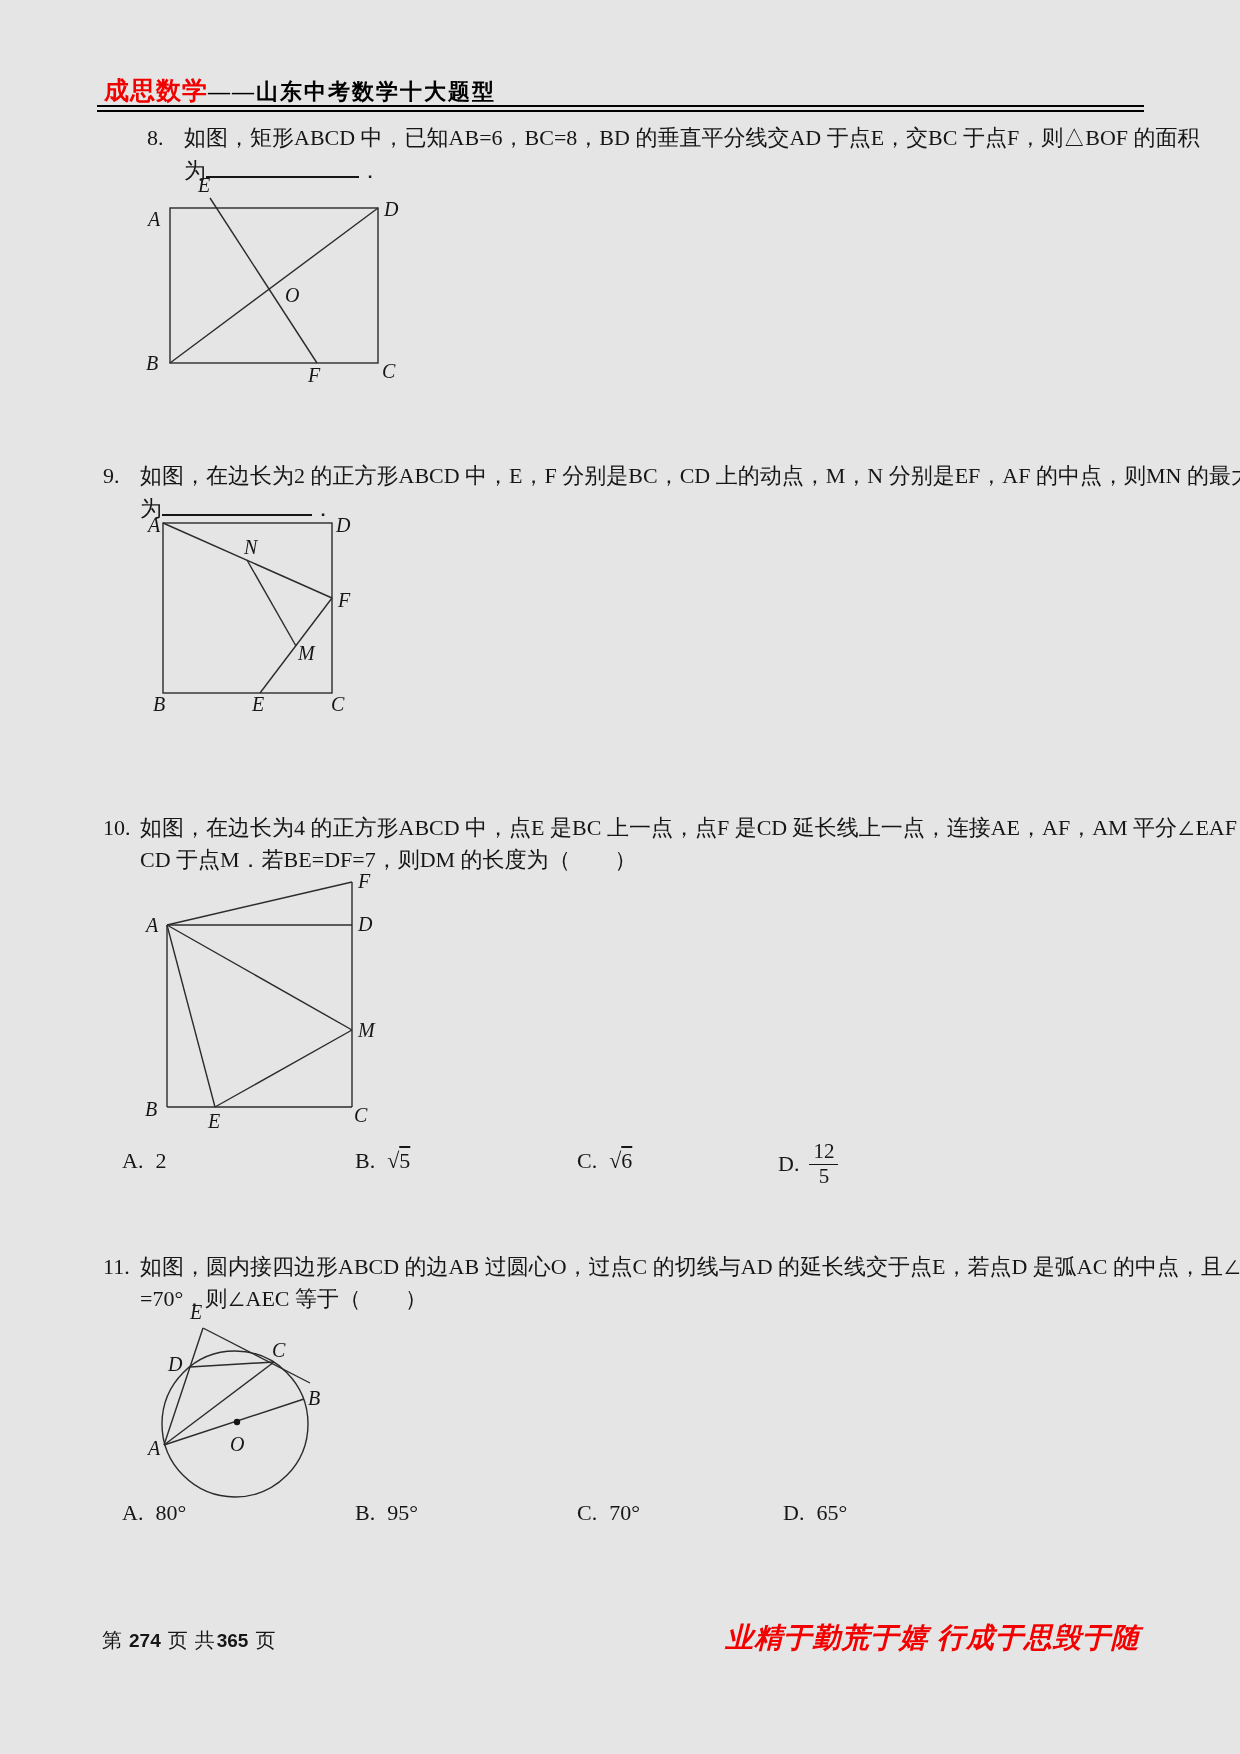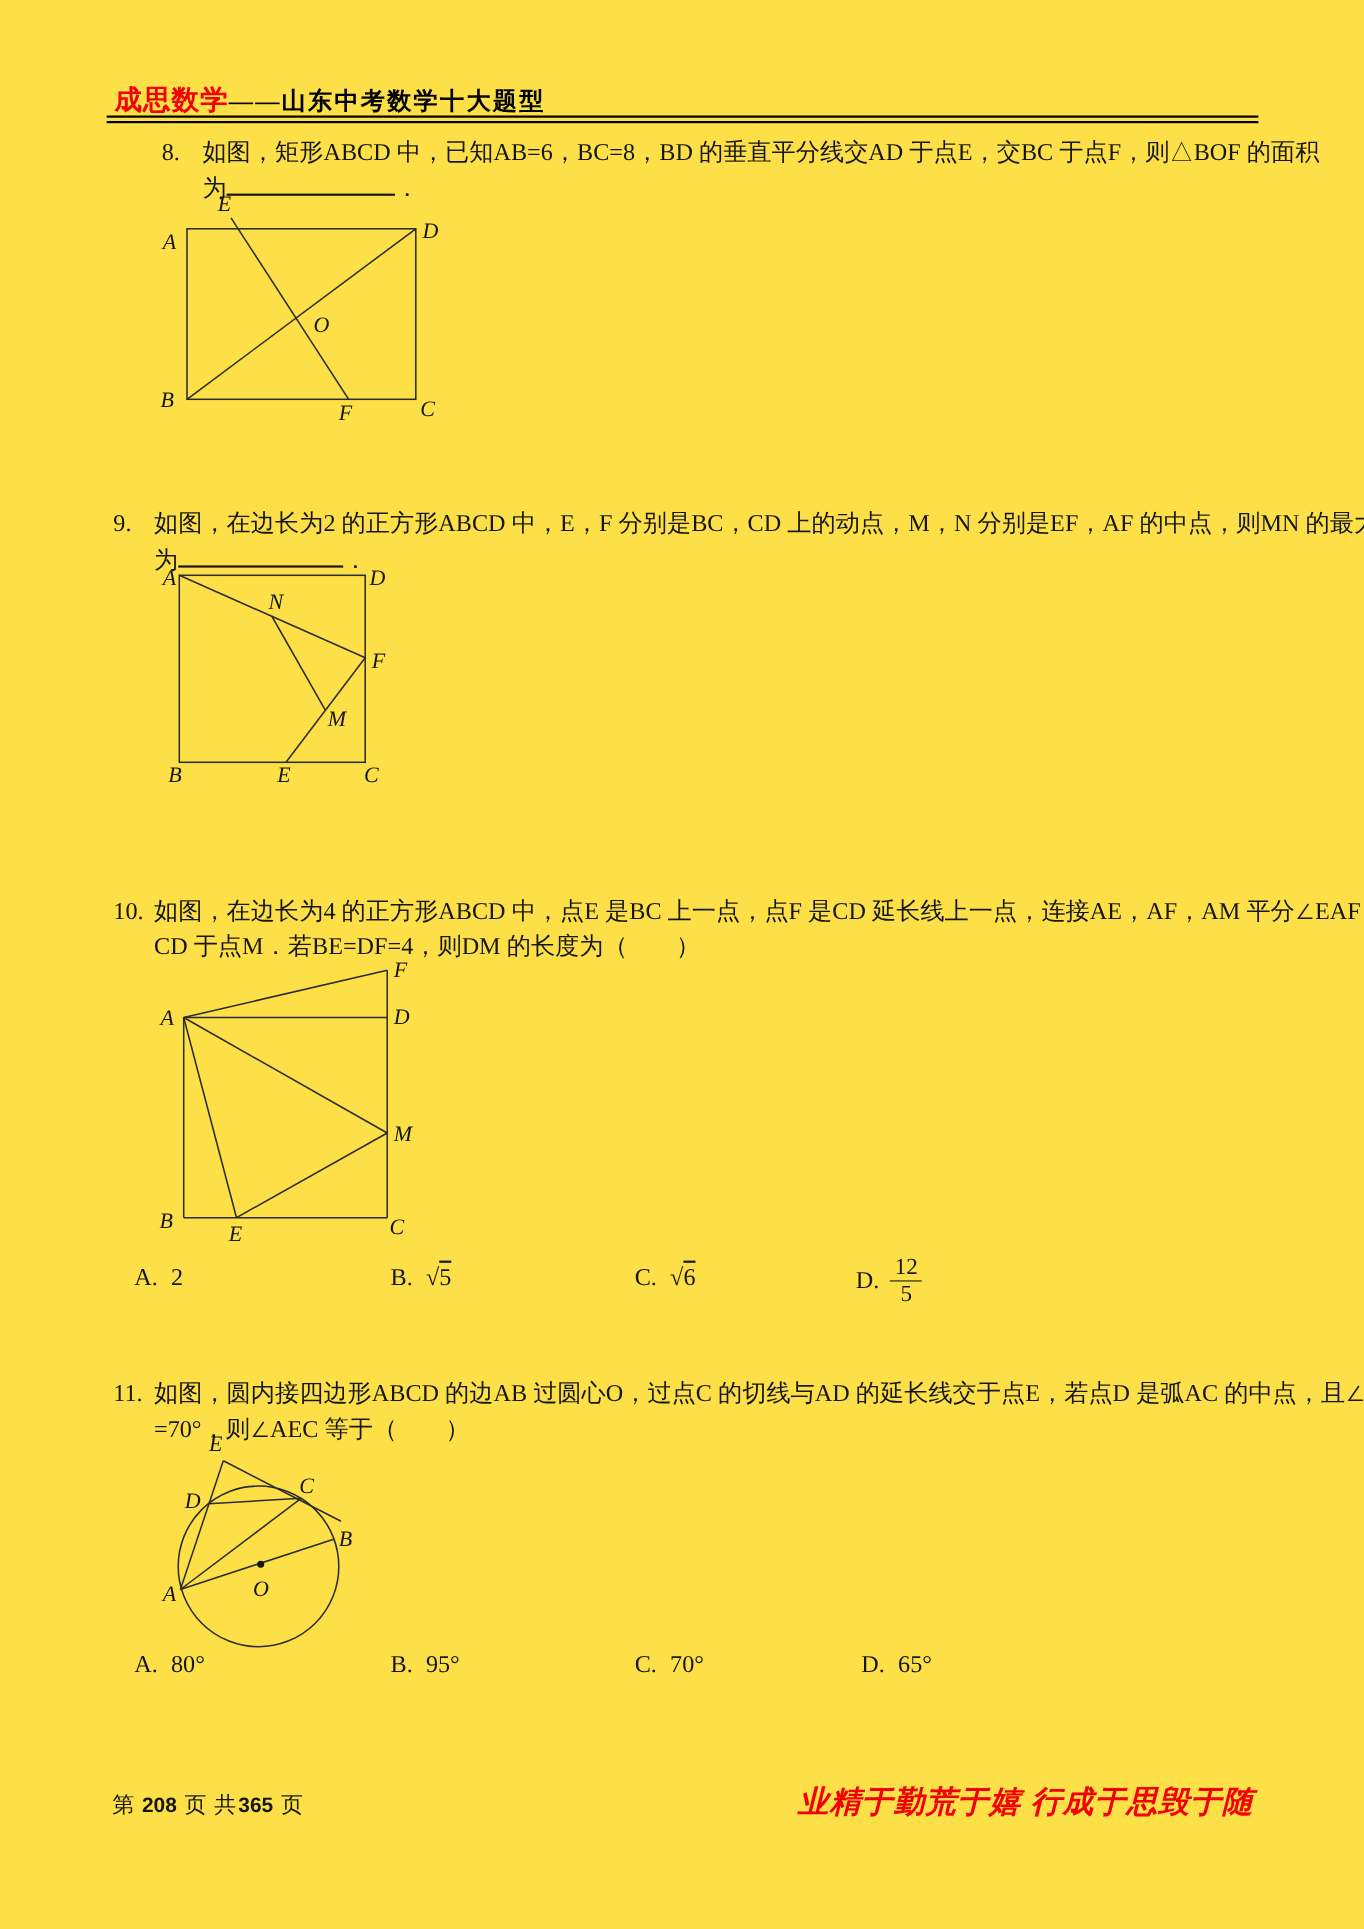--- a/index.html
+++ b/index.html
@@ -1,16 +1,16 @@
 <!DOCTYPE html>
 <html><head>
 <meta charset="utf-8">
 <style>
   html,body{margin:0;padding:0;background:#ffffff;}
-  .page{position:relative;width:1240px;height:1754px;background:#fde047;overflow:hidden;
+  .page{position:relative;width:1240px;height:1754px;background:#e5e5e5;overflow:hidden;
         font-family:"Liberation Serif",serif;color:#161616;}
   .abs{position:absolute;}
 
   
   .hdr{left:104px;top:74px;white-space:nowrap;}
   .brand{color:#f30000;font-family:"Liberation Sans",sans-serif;font-weight:bold;
          font-size:25px;letter-spacing:1px;}
   .subtitle{color:#000;font-size:22px;font-weight:bold;letter-spacing:2px;}
   .rule{left:97px;top:105px;width:1047px;height:3px;border-top:2px solid #000;border-bottom:2px solid #000;}
 
@@ -86,21 +86,21 @@
     <text x="96" y="42">N</text>
     <text x="190" y="95">F</text>
     <text x="150" y="148">M</text>
     <text x="5" y="199">B</text>
     <text x="104" y="199">E</text>
     <text x="183" y="199">C</text>
   </svg>
 
   <div class="abs qblock" style="left:103px;top:812px;">
     <div class="qline"><span class="qnum">10.</span><span>如图，在边长为4 的正方形ABCD 中，点E 是BC 上一点，点F 是CD 延长线上一点，连接AE，AF，AM 平分∠EAF 交</span></div>
-    <div class="qline indent"><span>CD 于点M．若BE=DF=4，则DM 的长度为（　　）</span></div>
+    <div class="qline indent"><span>CD 于点M．若BE=DF=7，则DM 的长度为（　　）</span></div>
   </div>
 
   <svg class="abs" style="left:140px;top:868px;" width="245" height="265" viewBox="0 0 245 265">
     <line class="stroke" x1="27" y1="57" x2="212" y2="57"></line>
     <line class="stroke" x1="27" y1="57" x2="27" y2="239"></line>
     <line class="stroke" x1="27" y1="239" x2="212" y2="239"></line>
     <line class="stroke" x1="212" y1="239" x2="212" y2="14"></line>
     <line class="stroke" x1="27" y1="57" x2="212" y2="14"></line>
     <line class="stroke" x1="27" y1="57" x2="212" y2="162"></line>
     <line class="stroke" x1="27" y1="57" x2="75" y2="239"></line>
@@ -149,17 +149,17 @@
   </svg>
 
   <div class="abs" style="left:0;top:1498px;width:1240px;height:36px;">
     <div class="opt" style="left:122px;top:2px;"><span class="optlabel">A.</span><span>80°</span></div>
     <div class="opt" style="left:355px;top:2px;"><span class="optlabel">B.</span><span>95°</span></div>
     <div class="opt" style="left:577px;top:2px;text-align:right;"><span class="optlabel">C.</span><span>70°</span></div>
     <div class="opt" style="left:783px;top:2px;"><span class="optlabel">D.</span><span>65°</span></div>
   </div>
 
   <div class="abs pageno">
-    <span>第</span><span class="num">208</span><span>页</span><span class="tight">共</span><span class="num">365</span><span>页</span>
+    <span>第</span><span class="num">274</span><span>页</span><span class="tight">共</span><span class="num">365</span><span>页</span>
   </div>
   <div class="abs motto">业精于勤荒于嬉 行成于思毁于随</div>
 
 </div>
 
 </body></html>

